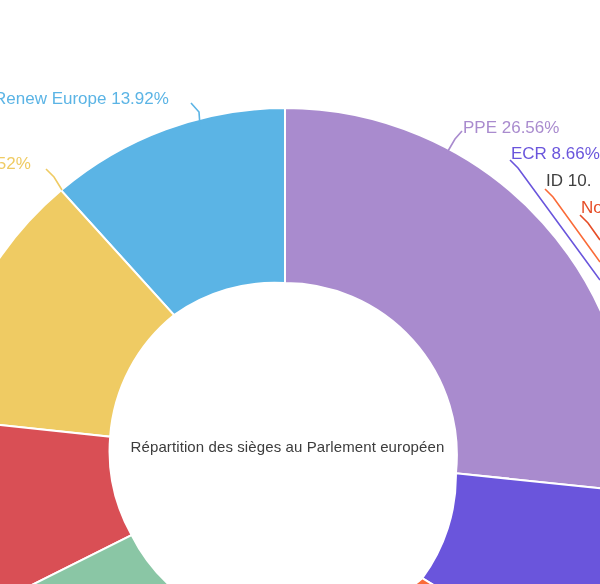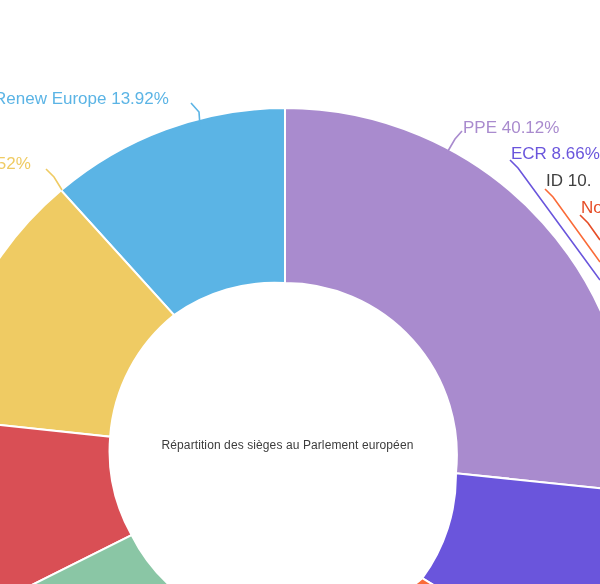--- a/index.html
+++ b/index.html
@@ -26,21 +26,21 @@
     left: 0;
     top: 0;
     display: block;
   }
   .center-title {
     position: absolute;
     left: 0;
     top: 438px;
     width: 575px;
     text-align: center;
-    font-size: 12px;
+    font-size: 15px;
     color: #3c3c3c;
     font-family: "Liberation Sans", sans-serif;
     letter-spacing: 0.1px;
     white-space: nowrap;
     pointer-events: none;
   }
   .slice-label {
     position: absolute;
     font-size: 17px;
     font-family: "Liberation Sans", sans-serif;
@@ -105,21 +105,21 @@
       <path stroke="#6A55DC" d="M 510 160 L 518 168 L 600 280"></path>
       <path stroke="#FA6B38" d="M 545 189 L 553 197 L 600 262"></path>
       <path stroke="#E64D27" d="M 580 215 L 588 223 L 600 240"></path>
     </g>
   </svg>
 
   <div class="slice-label" style="left:-6px; top:89px; color:#5BB4E5;">Renew Europe 13.92%</div>
 
   <div class="slice-label" style="left:-8px; top:154px; color:#EFCB63;">.52%</div>
 
-  <div class="slice-label" style="left:463px; top:118px; color:#A98BCE;">PPE 40.12%</div>
+  <div class="slice-label" style="left:463px; top:118px; color:#A98BCE;">PPE 26.56%</div>
 
   <div class="slice-label" style="left:511px; top:144px; color:#6A55DC;text-align:center;">ECR 8.66%</div>
 
   <div class="slice-label" style="left:546px; top:171px; color:#404040;">ID 10.</div>
 
   <div class="slice-label" style="left:581px; top:198px; color:#E64D27;">No</div>
 
   <div class="center-title">Répartition des sièges au Parlement européen</div>
 
 </div>

